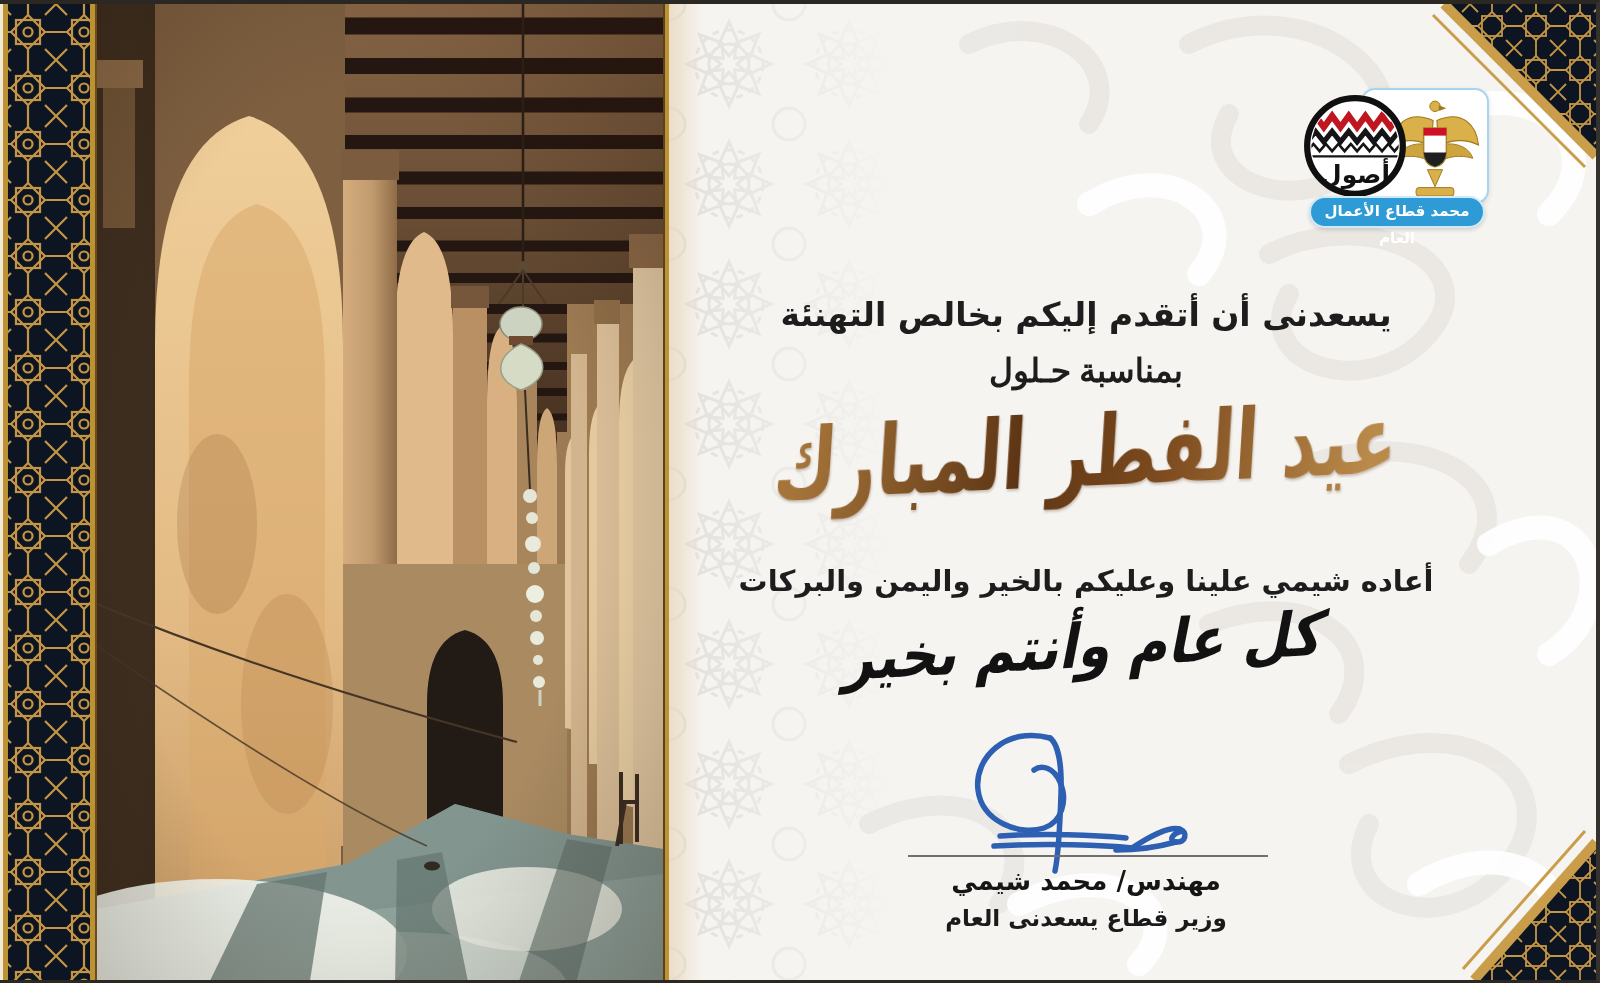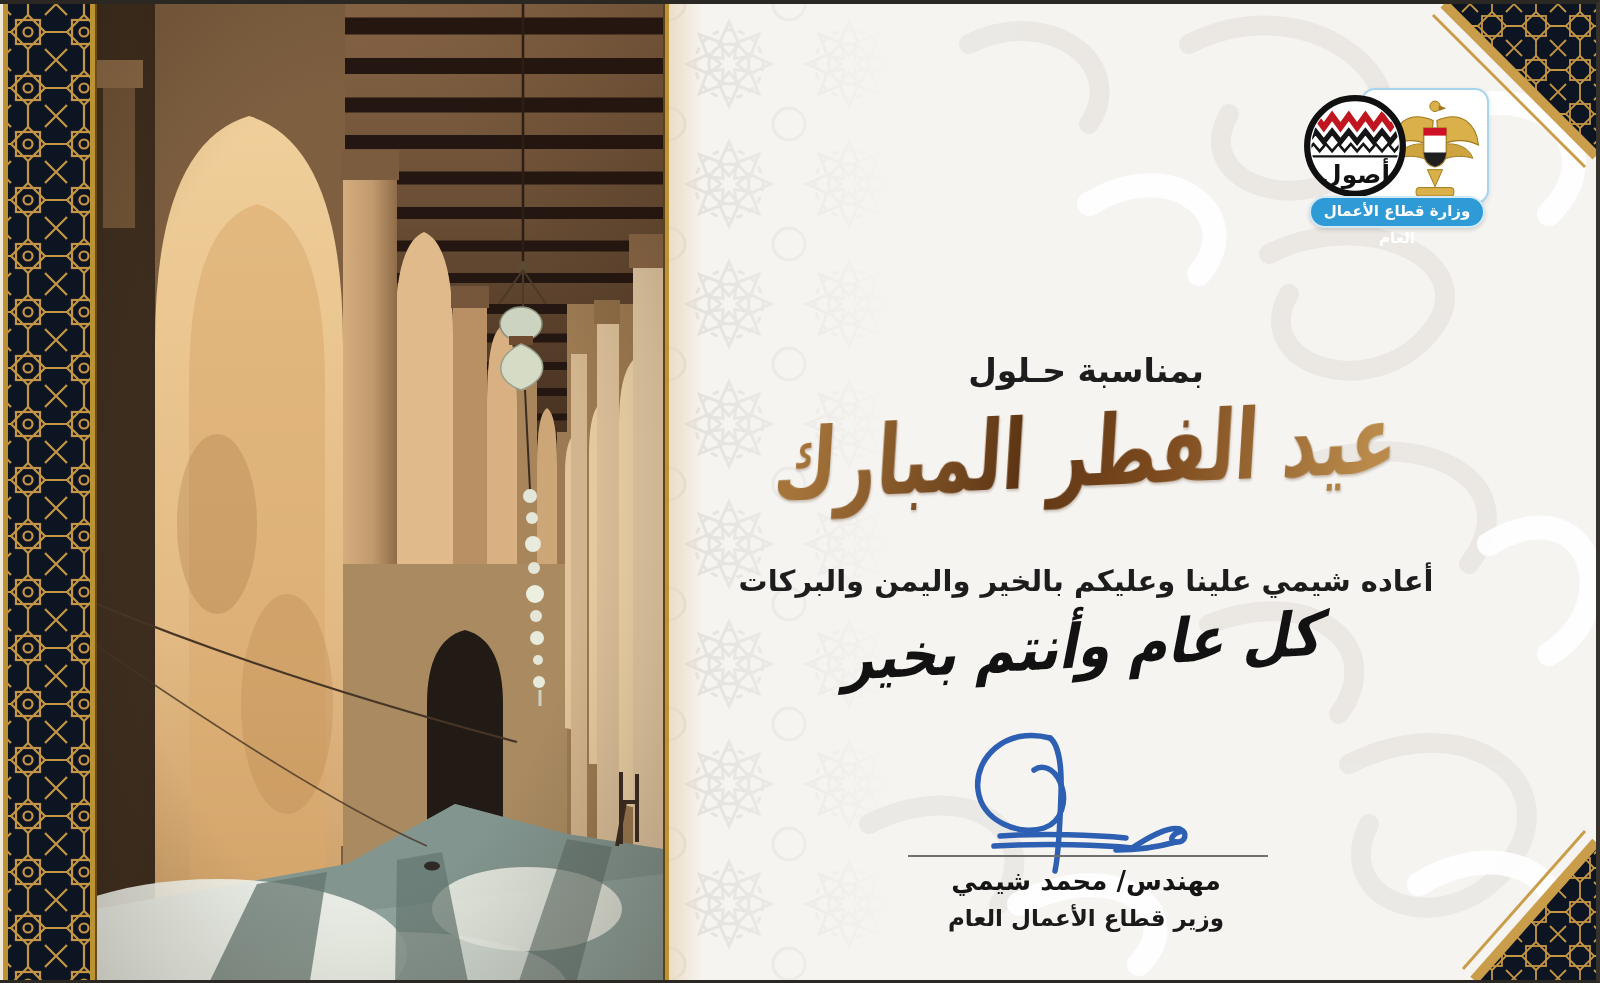--- a/index.html
+++ b/index.html
@@ -14,21 +14,21 @@
   .left-strip{left:0;top:0;}
   
   .photo{left:97px;top:0;}
   .photo-divider{left:663px;top:0;width:6px;height:983px;
     background:linear-gradient(90deg,#5a421c 0 2px,#bd9232 2px 6px);}
   
   .content{left:669px;top:0;width:927px;height:980px;direction:rtl;padding-left:36px;}
   .content-inner{position:absolute;left:0;top:0;width:834px;height:100%;}
   .txt{position:absolute;width:100%;text-align:center;color:#1d1d1d;}
   .greet1{top:291px;font-size:33px;font-weight:700;letter-spacing:0;}
-  .greet2{top:347px;font-size:33px;font-weight:700;}
+  .greet2{top:347px;font-size:33px;font-weight:700;font-family:Liberation Serif, serif;}
   .eid{top:398px;height:160px;}
   .eid span{display:inline-block;font-size:86px;font-weight:700;
     transform:rotate(-2.5deg) skewX(-6deg) scale(.8,1.12);
     background:linear-gradient(100deg,#a5743a 5%,#5d3514 40%,#7c4a1e 62%,#b98a4a 95%);
     -webkit-background-clip:text;background-clip:text;color:transparent;
     filter:drop-shadow(1px 2px 1px rgba(70,40,10,.25));white-space:nowrap;}
   .greet3{top:560px;font-size:29px;font-weight:700;}
   .wish{top:608px;height:115px;}
   .wish span{display:inline-block;font-size:58px;font-weight:700;color:#121212;
     transform:rotate(-3deg) skewX(-14deg) scale(.92,1.05);white-space:nowrap;}
@@ -285,24 +285,25 @@
             <circle cx="50" cy="50" r="42"></circle>
           </clipPath>
         <g clip-path="url(#rclip)" fill="none">
           <path d="M4,32 l8,-11 l8,11 l8,-11 l8,11 l8,-11 l8,11 l8,-11 l8,11 l8,-11 l8,11 l8,-11 l8,11" stroke="#c0161f" stroke-width="6"></path>
           <path d="M4,46 l8,-10 l8,10 l8,-10 l8,10 l8,-10 l8,10 l8,-10 l8,10 l8,-10 l8,10 l8,-10 l8,10" stroke="#151515" stroke-width="5"></path>
           <path d="M4,55 l6,-7 l6,7 l6,-7 l6,7 l6,-7 l6,7 l6,-7 l6,7 l6,-7 l6,7 l6,-7 l6,7 l6,-7 l6,7 l6,-7 l6,7" stroke="#151515" stroke-width="2.5"></path>
           <line x1="4" y1="60" x2="96" y2="60" stroke="#151515" stroke-width="2"></line>
         </g>
         <text x="50" y="86" text-anchor="middle" font-size="24" font-weight="bold" fill="#111">أصول</text>
       </svg>
-      <div class="ministry-banner">وزارة قطاع الأعمال العام</div>
+      <div class="ministry-banner">محمد قطاع الأعمال العام</div>
     </div>
 
     <div class="content-inner">
+      <div class="txt greet1">يسعدنى أن أتقدم إليكم بخالص التهنئة</div>
       <div class="txt greet2">بمناسبة حـلول</div>
       <div class="txt eid">
         <span>عيد الفطر المبارك</span>
       </div>
       <div class="txt greet3">أعاده شيمي علينا وعليكم بالخير واليمن والبركات</div>
       <div class="txt wish">
         <span>كل عام وأنتم بخير</span>
       </div>
 
       <svg class="abs signature" width="300" height="150" viewBox="0 0 300 150">
@@ -310,21 +311,21 @@
           <path d="M104,14 C60,2 28,34 32,66 C36,98 74,112 98,104 C116,98 122,76 114,58 C108,44 96,40 88,46"></path>
           <path d="M104,14 C112,20 116,40 115,70 C114,100 113,128 109,147"></path>
           <path d="M54,112 C96,109 150,111 180,114"></path>
           <path d="M48,122 C100,119 158,121 186,124"></path>
           <path d="M186,124 C204,112 224,102 234,105 C242,108 240,119 230,118 C222,117 226,109 237,107"></path>
           <path d="M230,118 C212,123 192,126 170,126"></path>
         </g>
       </svg>
       <div class="abs sig-divider"></div>
       <div class="txt sig-name">مهندس/ محمد شيمي</div>
-      <div class="txt sig-title">وزير قطاع الأعمال العام</div>
+      <div class="txt sig-title">وزير قطاع يسعدنى العام</div>
     </div>
   </div>
 
   <svg class="abs corner-tr" width="170" height="178">
     <defs>
       <pattern id="pat-tr" width="44" height="44" patternUnits="userSpaceOnUse">
         <rect width="44" height="44" fill="#0d1522"></rect>
         <g stroke="#c49543" stroke-width="1.8" fill="none">
           <rect x="12" y="12" width="20" height="20"></rect>
           <rect x="12" y="12" width="20" height="20" transform="rotate(45 22 22)"></rect>

